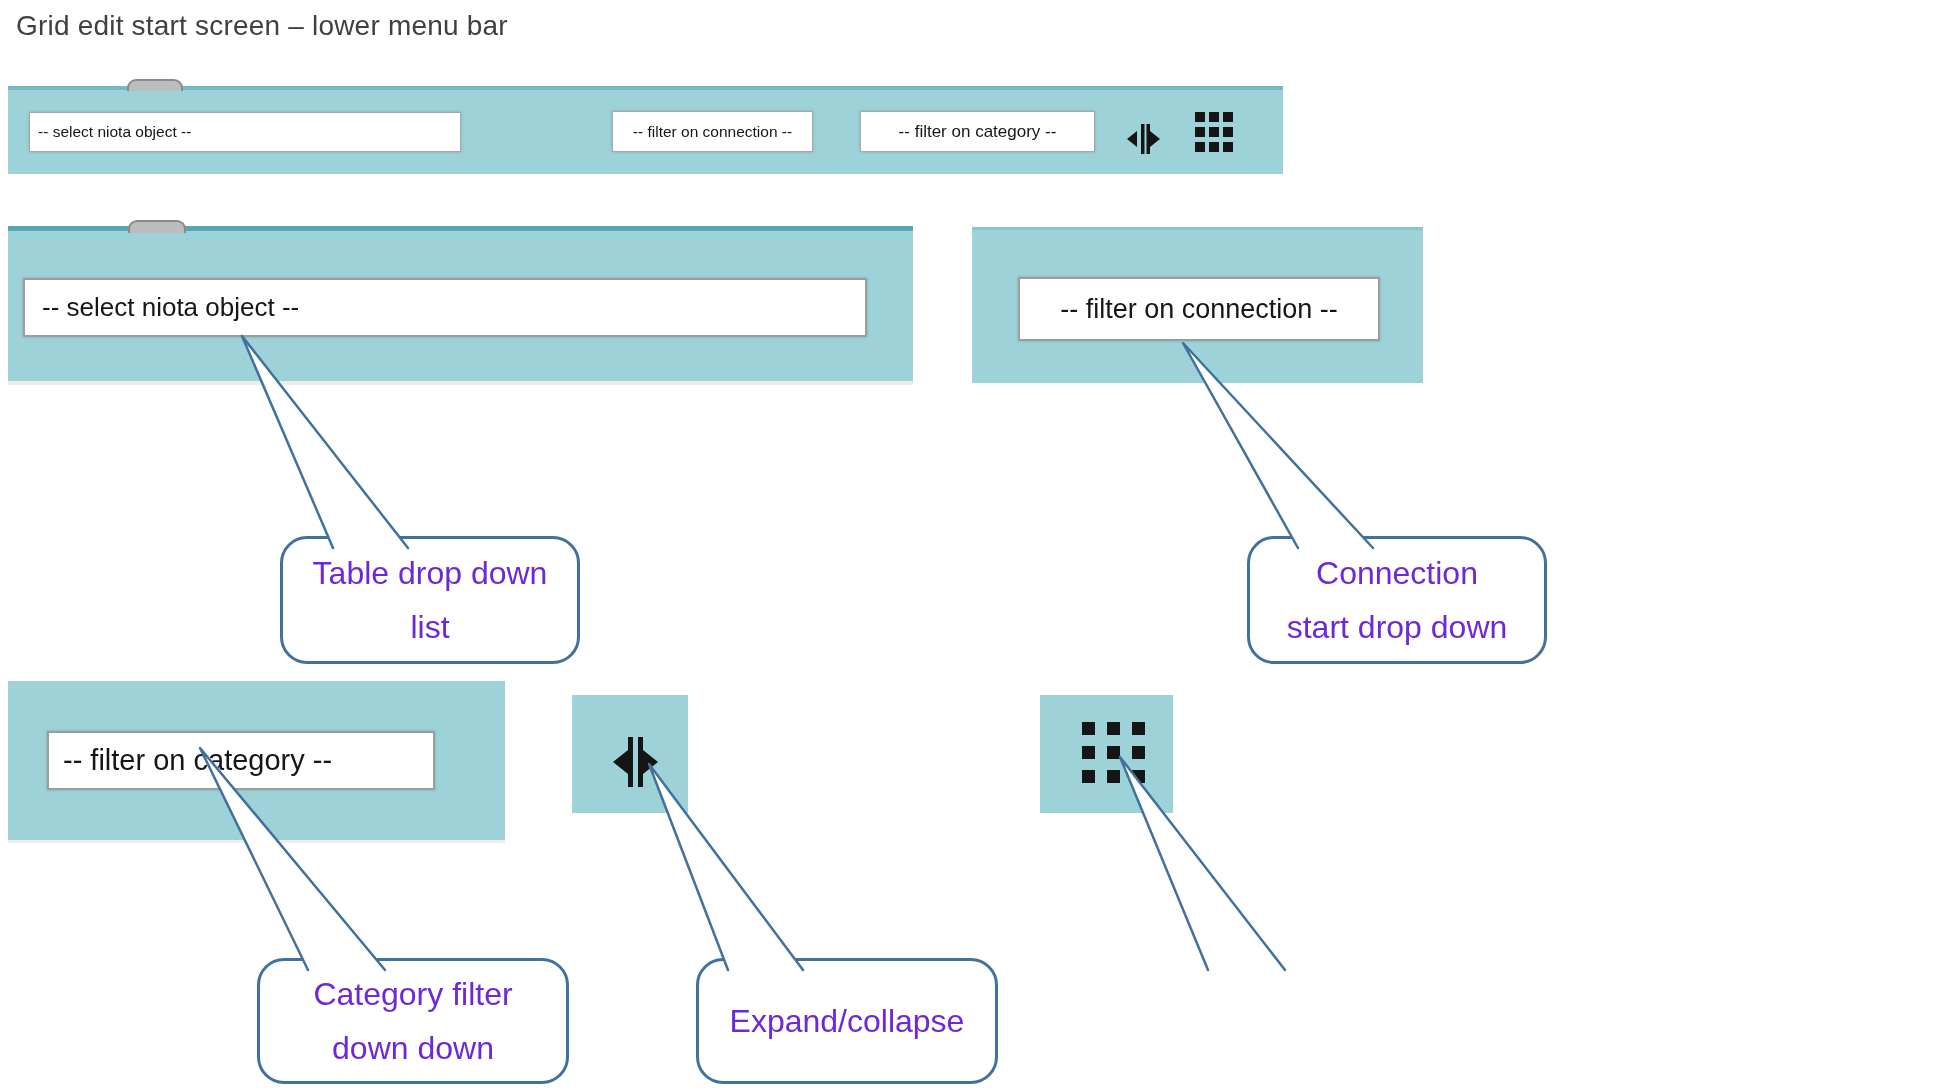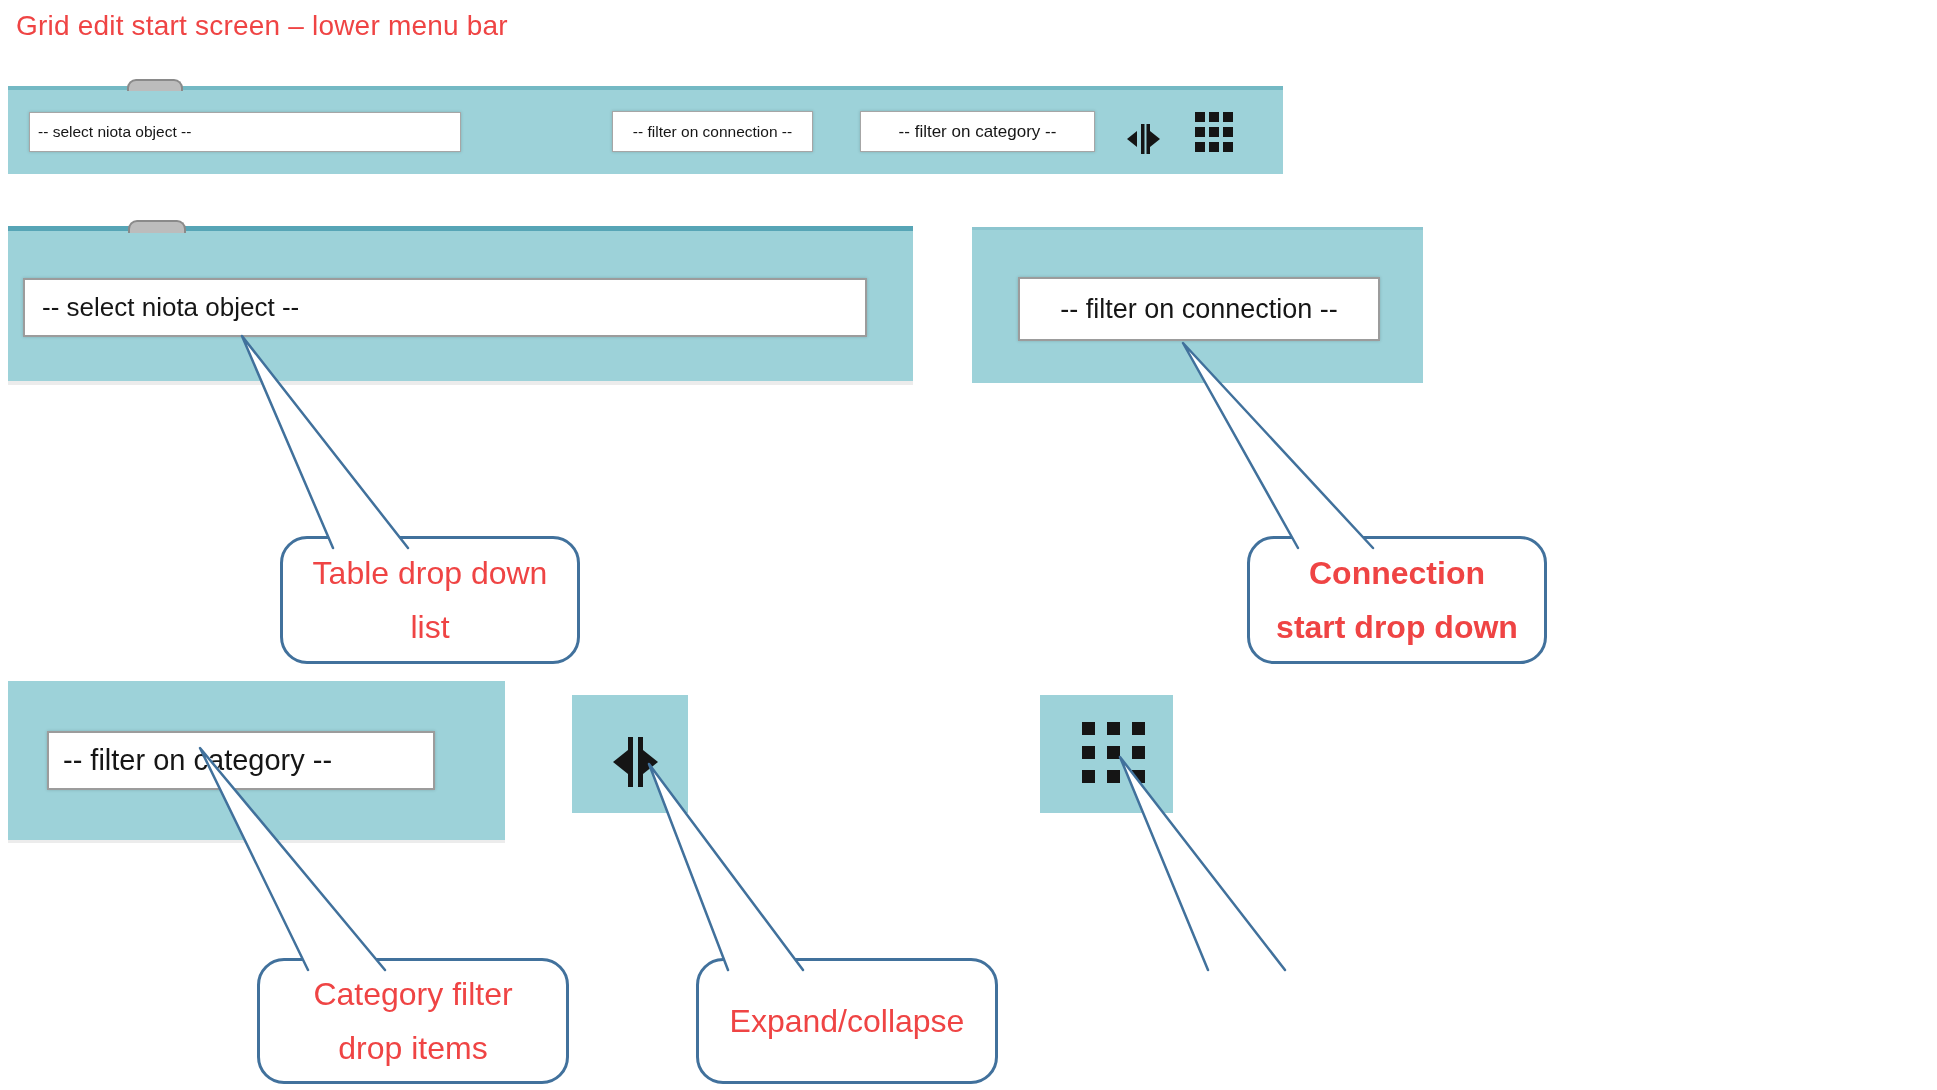--- a/index.html
+++ b/index.html
@@ -10,21 +10,21 @@
     --icon-color:#151515;
   }
   *{margin:0;padding:0;box-sizing:border-box;}
   html,body{background:#ffffff;}
   #stage{
     position:relative;width:1937px;height:1090px;overflow:hidden;
     font-family:"Liberation Sans",sans-serif;background:#ffffff;
   }
   .abs{position:absolute;}
   .page-title{
-    left:16px;top:10px;font-size:28px;color:#ef4444;letter-spacing:0.2px;
+    left:16px;top:10px;font-size:28px;color:#404040;letter-spacing:0.2px;
   }
   
   .teal{background:var(--bar-bg);}
   .menu-bar{left:8px;top:86px;width:1275px;height:88px;border-top:4px solid var(--bar-edge);}
   .panel{border-top:5px solid var(--panel-edge);}
   .panel-select{left:8px;top:226px;width:905px;height:159px;border-bottom:4px solid #ececec;}
   .panel-connection{left:972px;top:227px;width:451px;height:156px;border-top:3px solid #8cc5cf;}
   .panel-category{left:8px;top:681px;width:497px;height:162px;border-top:none;border-bottom:3px solid #ececec;}
   .tile{width:116px;height:118px;}
   .tile-expand{left:572px;top:695px;}
@@ -51,24 +51,24 @@
   .in-cat-big   {left:47px; top:731px;width:388px;height:59px;font-size:29px;padding-left:14px;}
   
   .icon{display:block;}
   .icon *{fill:var(--icon-color);}
   .ic-expand-sm{left:1127px;top:120px;}
   .ic-grid-sm{left:1195px;top:108px;}
   
   .callout{
     background:#ffffff;border:3px solid var(--callout-border);border-radius:27px;
     display:flex;flex-direction:column;align-items:center;justify-content:center;
-    font-size:32px;line-height:40px;color:#ef4444;text-align:center;z-index:4;gap:14px;
+    font-size:32px;line-height:40px;color:#6d28d9;text-align:center;z-index:4;gap:14px;
   }
   .co-table     {left:280px; top:536px;width:300px;height:128px;}
-  .co-connection{left:1247px;top:536px;width:300px;height:128px;font-weight:bold;}
+  .co-connection{left:1247px;top:536px;width:300px;height:128px;}
   .co-category  {left:257px; top:958px;width:312px;height:126px;}
   .co-expand    {left:696px; top:958px;width:302px;height:126px;}
   .co-additional{left:1158px;top:958px;width:300px;height:126px;}
   
   #tails{left:0;top:0;z-index:5;pointer-events:none;}
   #tails path{fill:#ffffff;stroke:var(--callout-border);stroke-width:2.5;
     stroke-linejoin:round;stroke-linecap:round;}
 </style>
 </head>
 <body>
@@ -140,21 +140,21 @@
   <div class="abs callout co-table">
     <span>Table drop down</span>
     <span>list</span>
   </div>
   <div class="abs callout co-connection">
     <span>Connection</span>
     <span>start drop down</span>
   </div>
   <div class="abs callout co-category">
     <span>Category filter</span>
-    <span>drop items</span>
+    <span>down down</span>
   </div>
   <div class="abs callout co-expand">
     <span>Expand/collapse</span>
   </div>
 
   <svg id="tails" class="abs" width="1937" height="1090" viewBox="0 0 1937 1090">
     <path d="M333,548 L242,336 L408,548"></path>
     <path d="M1298,548 L1183,343 L1373,548"></path>
     <path d="M308,970 L200,748 L385,970"></path>
     <path d="M728,970 L649,764 L803,970"></path>

